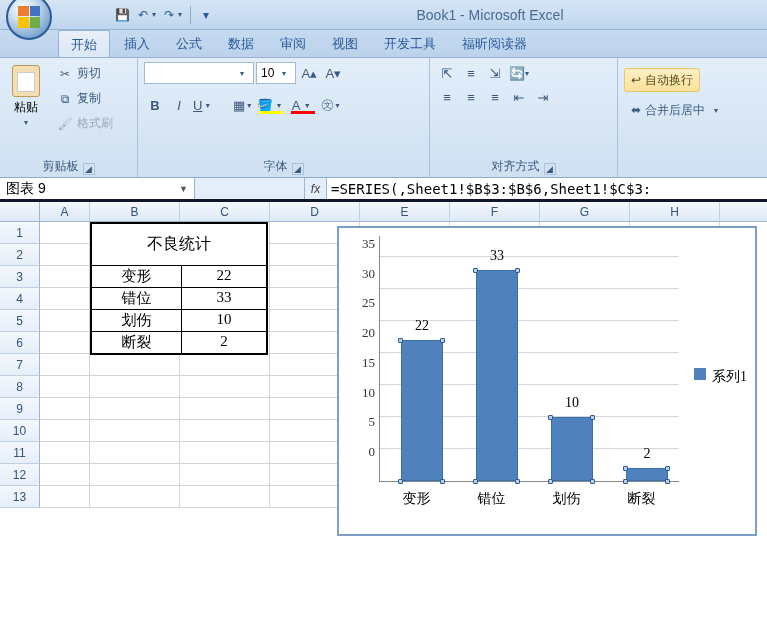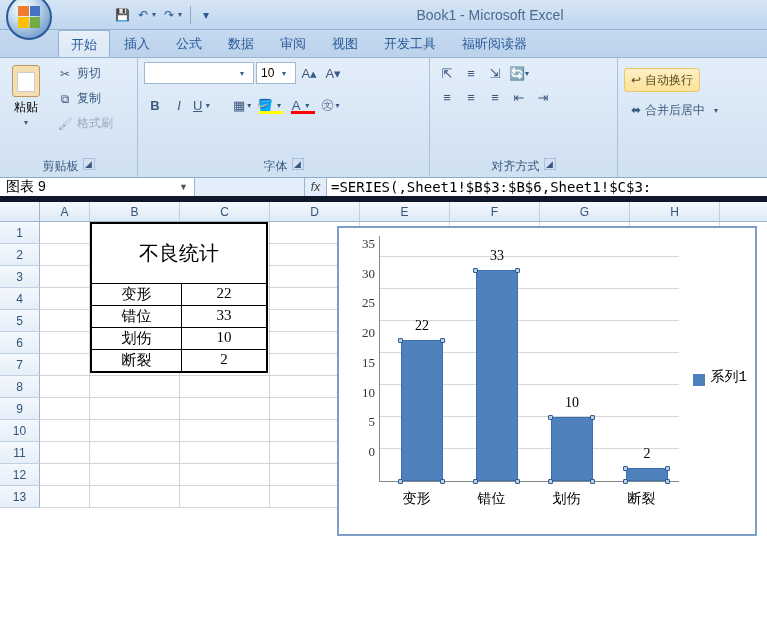--- a/index.html
+++ b/index.html
@@ -17,21 +17,21 @@
 
 
 .ribbon-tabs { height: 28px; background: linear-gradient(#c5daf0, #bcd2eb); display: flex; padding-left: 58px; gap: 2px; border-bottom: 1px solid #97b3d4; }
 .tab { padding: 5px 12px; font-size: 13px; color: #2a5a99; cursor: pointer; }
 .tab.active { background: linear-gradient(#e8f0fa, #dae8f5); border: 1px solid #97b3d4; border-bottom: none; border-radius: 3px 3px 0 0; }
 
 
 .ribbon-body { height: 120px; background: linear-gradient(#e3eefa, #cfe0f1); display: flex; border-bottom: 1px solid #8faccc; }
 .group { border-right: 1px solid #a9c1de; display: flex; flex-direction: column; padding: 4px 6px 0 6px; }
 .group-content { flex: 1; display: flex; align-items: flex-start; gap: 6px; }
-.group-label { text-align: center; font-size: 12px; color: #3b5a7f; padding: 2px 0; display: flex; justify-content: center; align-items: flex-start; gap: 4px; }
+.group-label { text-align: center; font-size: 12px; color: #3b5a7f; padding: 2px 0; display: flex; justify-content: center; align-items: flex-end; gap: 4px; }
 .group-label .launcher { font-size: 9px; color: #3b5a7f; border: 1px solid #a9c1de; width: 12px; height: 12px; display: inline-flex; align-items: center; justify-content: center; }
 
 .big-btn { width: 40px; display: flex; flex-direction: column; align-items: center; gap: 2px; padding: 2px; border: 1px solid transparent; border-radius: 3px; }
 .paste-icon { width: 28px; height: 32px; background: #f5deb3; border: 1px solid #b89b5b; border-radius: 3px; position: relative; }
 .paste-icon::after { content: ''; position: absolute; top: 6px; left: 4px; right: 4px; bottom: 4px; background: #fff; border: 1px solid #ccc; }
 .clip-ops { display: flex; flex-direction: column; gap: 2px; }
 .clip-op { display: flex; align-items: center; gap: 4px; padding: 2px 4px; font-size: 12px; color: #3b5a7f; border: 1px solid transparent; border-radius: 2px; }
 .clip-op.disabled { color: #9aa9bb; }
 .ico { width: 16px; height: 16px; display: inline-flex; align-items: center; justify-content: center; font-size: 12px; }
 
@@ -42,56 +42,56 @@
 .sbtn { width: 22px; height: 22px; border: 1px solid transparent; display: flex; align-items: center; justify-content: center; font-size: 13px; color: #3b5a7f; border-radius: 2px; }
 .color-strip { position: absolute; bottom: 1px; left: 2px; right: 2px; height: 3px; }
 
 .align-grid { display: flex; flex-direction: column; gap: 2px; }
 .align-row { display: flex; gap: 2px; }
 
 .wrap-btn { display: flex; align-items: center; gap: 4px; padding: 2px 6px; height: 24px; border: 1px solid #e9c76a; background: linear-gradient(#fdf0c6,#fbe29a); border-radius: 3px; font-size: 12px; color: #5a4a1f; }
 .merge-btn { display: flex; align-items: center; gap: 4px; padding: 2px 6px; height: 24px; font-size: 12px; color: #3b5a7f; border: 1px solid transparent; }
 
 
-.fx-bar { height: 24px; display: flex; border-bottom: 6px solid #0f172a; background: #e3eefa; }
+.fx-bar { height: 24px; display: flex; border-bottom: 3px solid #0f172a; background: #e3eefa; }
 .name-box { width: 195px; background: #fff; border-right: 1px solid #9db5d1; display: flex; align-items: center; padding: 0 6px; font-size: 14px; }
 .name-box .dd2 { margin-left: auto; font-size: 9px; color: #555; }
 .fx-gap { width: 110px; border-right: 1px solid #9db5d1; }
 .fx-label { width: 22px; display: flex; align-items: center; justify-content: center; font-style: italic; color: #444; background: #e3eefa; border-right: 1px solid #9db5d1; }
 .formula-input { flex: 1; background: #fff; display: flex; align-items: center; padding: 0 4px; font-size: 14px; font-family: Consolas, monospace; }
 
 
 .grid-area { position: relative; background: #fff; }
 .col-headers { display: flex; height: 20px; background: linear-gradient(#f3f8fd,#dfeaf6); border-bottom: 1px solid #9db5d1; }
 .corner { width: 40px; border-right: 1px solid #9db5d1; background: linear-gradient(#f3f8fd,#dfeaf6); }
 .col-h { border-right: 1px solid #c0cfe2; display: flex; align-items: center; justify-content: center; font-size: 12px; color: #35547a; }
 .row { display: flex; height: 22px; }
 .row-h { width: 40px; border-right: 1px solid #9db5d1; border-bottom: 1px solid #c0cfe2; background: linear-gradient(#f3f8fd,#e6eef8); display: flex; align-items: center; justify-content: center; font-size: 12px; color: #35547a; }
 .cell { border-right: 1px solid #d4d4d4; border-bottom: 1px solid #d4d4d4; display: flex; align-items: center; padding: 0 4px; font-size: 14px; font-family: SimSun, serif; }
 .wA{width:50px;} .wB{width:90px;} .wC{width:90px;} .wD{width:90px;} .wE{width:90px;} .wF{width:90px;} .wG{width:90px;} .wH{width:90px;}
 
 .tbl { position: absolute; left: 90px; top: 20px; border: 2px solid #000; background: #fff; }
-.tbl-title { text-align: center; font-size: 20px; font-family: SimSun, serif; border-bottom: 1px solid #000; padding: 16px 0; }
+.tbl-title { text-align: center; font-size: 16px; font-family: SimSun, serif; border-bottom: 1px solid #000; padding: 10px 0; }
 .tbl-row { display: flex; }
 .tbl-c1 { width: 90px; border-right: 1px solid #000; text-align: center; font-size: 15px; font-family: SimSun, serif; padding: 1px 0; }
 .tbl-c2 { width: 84px; text-align: center; font-size: 15px; font-family: SimSun, serif; padding: 1px 0; }
 .tbl-row + .tbl-row { border-top: 1px solid #000; }
 
 
 .chart-obj { position: absolute; left: 293px; top: 24px; width: 420px; height: 310px; border: 2px solid #7d9ec7; background: #fff; padding: 8px; margin-left: 44px; }
 .plot { display: flex; height: 246px; }
 .yaxis { width: 32px; display: flex; flex-direction: column; justify-content: space-between; align-items: flex-end; padding: 0 4px 22px 0; font-size: 13px; color: #333; font-family: SimSun, serif; }
 .plot-inner { flex: 1; position: relative; border-left: 1px solid #888; border-bottom: 1px solid #888; }
 .gridline { position: absolute; left: 0; right: 0; border-top: 1px solid #d7d7d7; }
 .bar { position: absolute; bottom: 0; width: 42px; background: #4f81bd; border: 1px solid #3a6fb0; }
 .bar-sel { position: absolute; width: 5px; height: 5px; background: #b7d0ea; border: 1px solid #2e5a95; border-radius: 1px; }
 .bar-label { position: absolute; font-size: 14px; font-family: SimSun, serif; text-align: center; }
 .xaxis { display: flex; margin-left: 32px; }
 .xtick { flex: 1; text-align: center; font-size: 14px; font-family: SimSun, serif; margin-top: 8px; }
-.legend { position: absolute; right: 8px; top: 140px; display: flex; align-items: flex-end; gap: 6px; font-size: 14px; font-family: Liberation Mono, monospace; }
+.legend { position: absolute; right: 8px; top: 140px; display: flex; align-items: flex-start; gap: 6px; font-size: 14px; font-family: Liberation Serif, serif; }
 .legend-swatch { width: 12px; height: 12px; background: #4f81bd; }
 </style>
 </head>
 <body>
 
 <div class="title-bar">
   <div class="office-btn">
     <div class="office-btn-inner">
         <span></span>
         <span></span>

